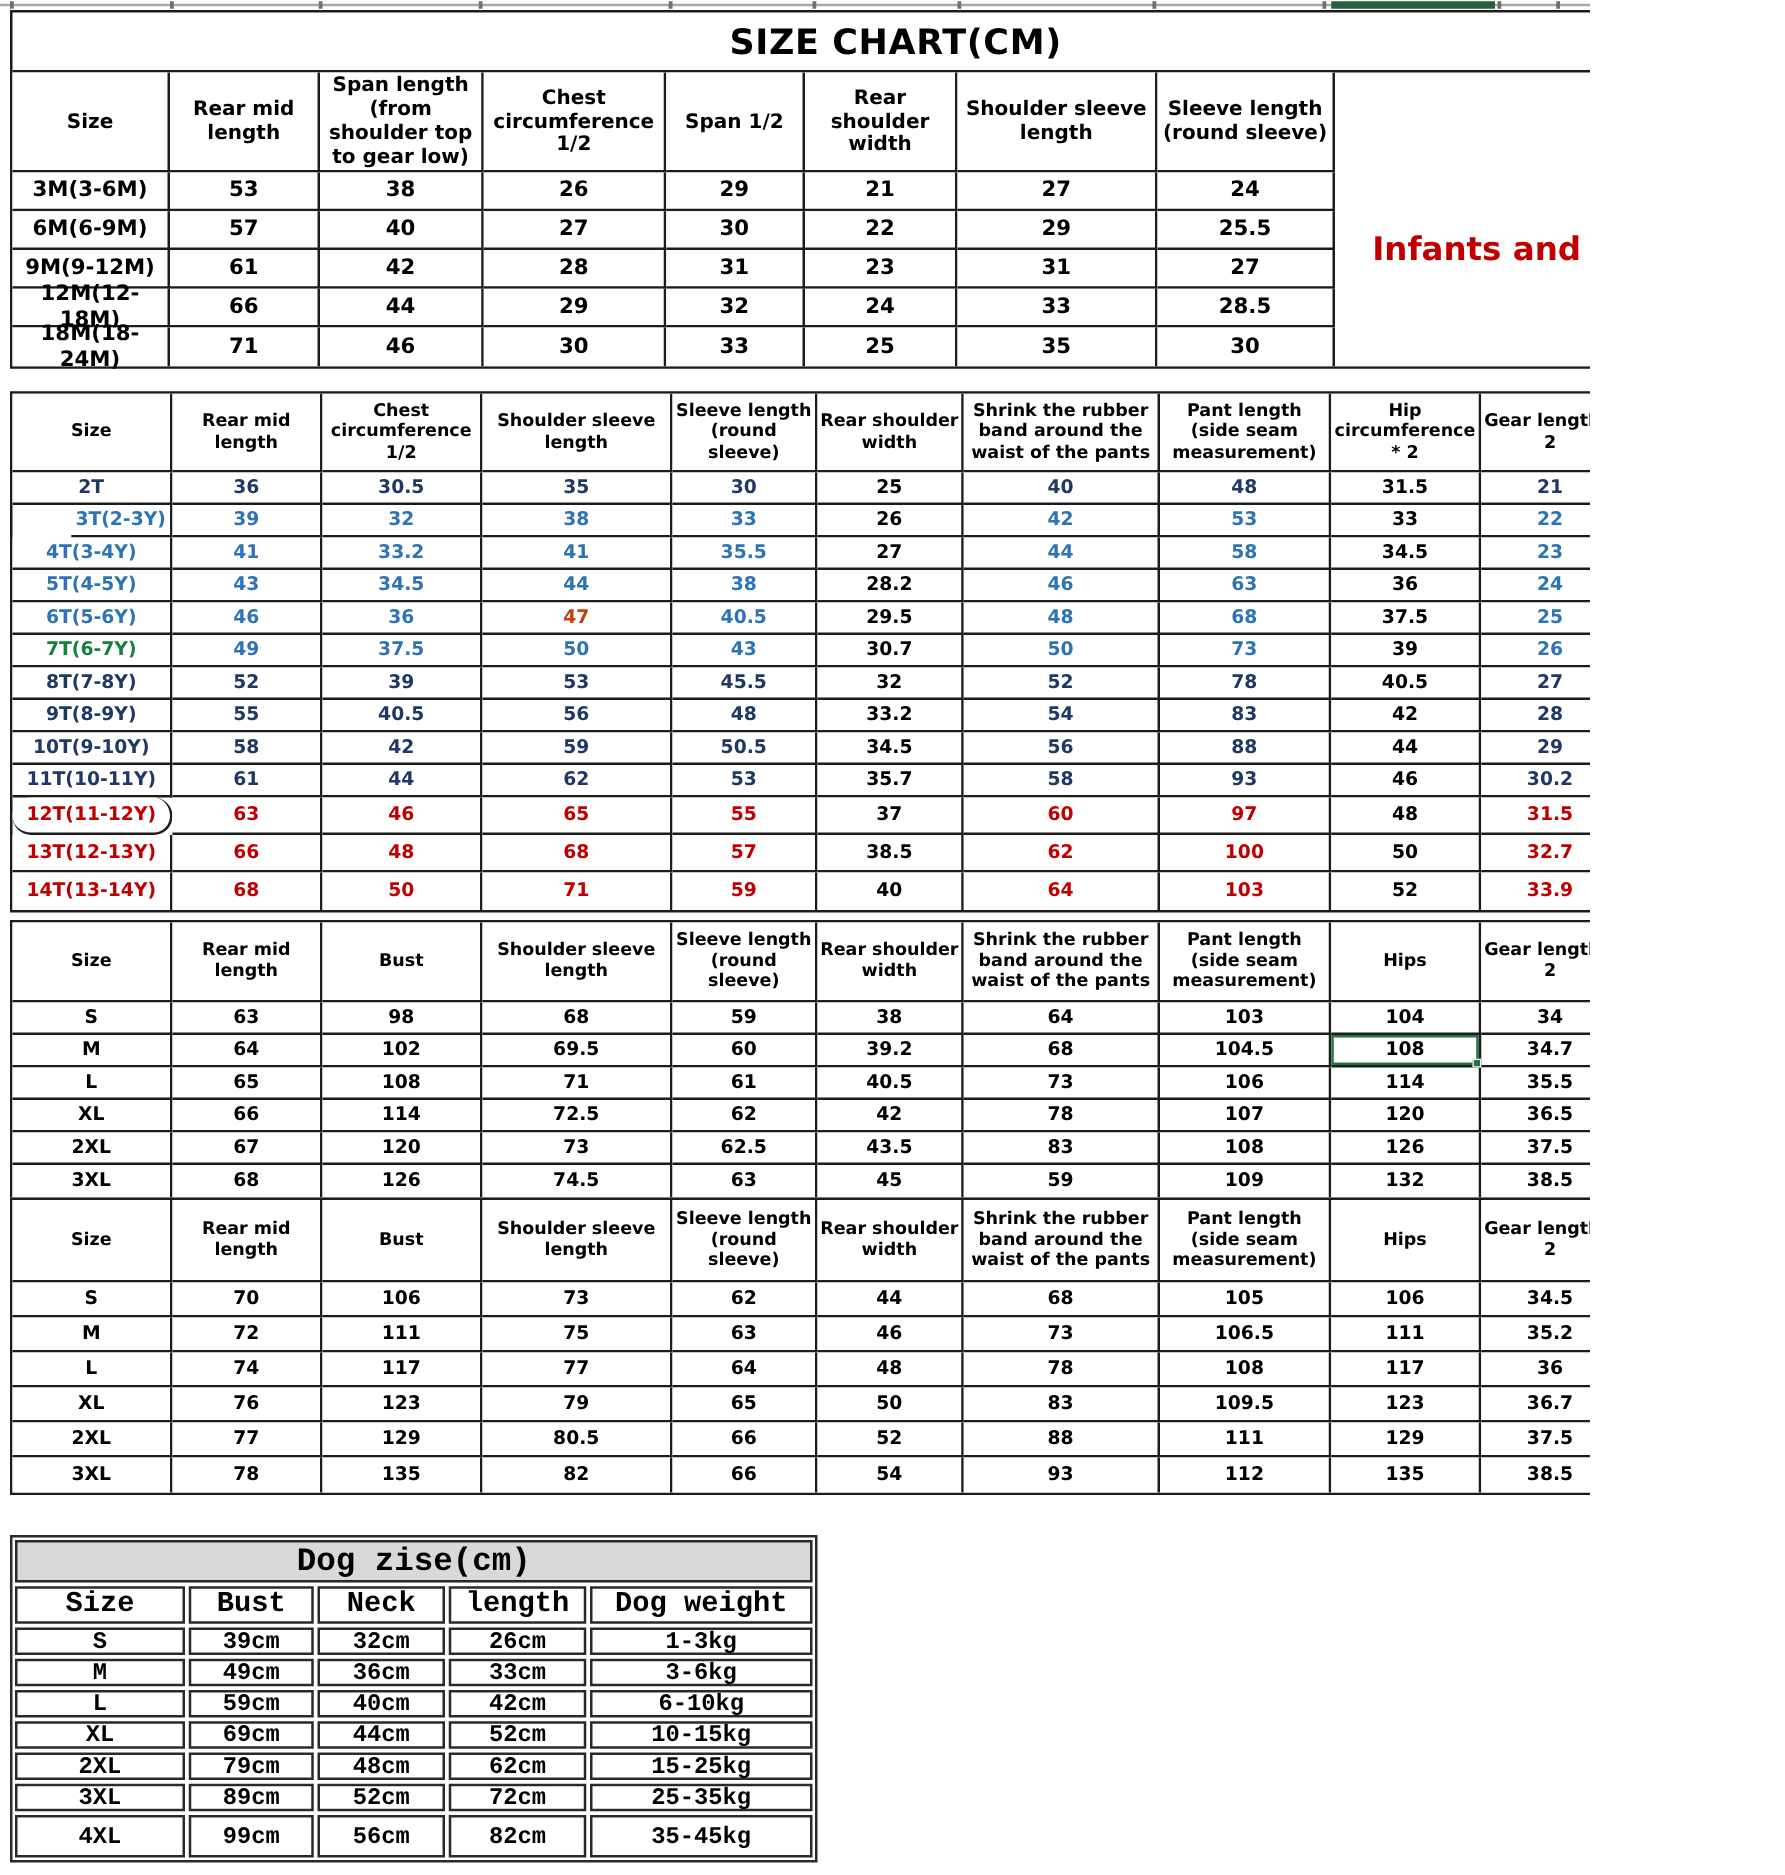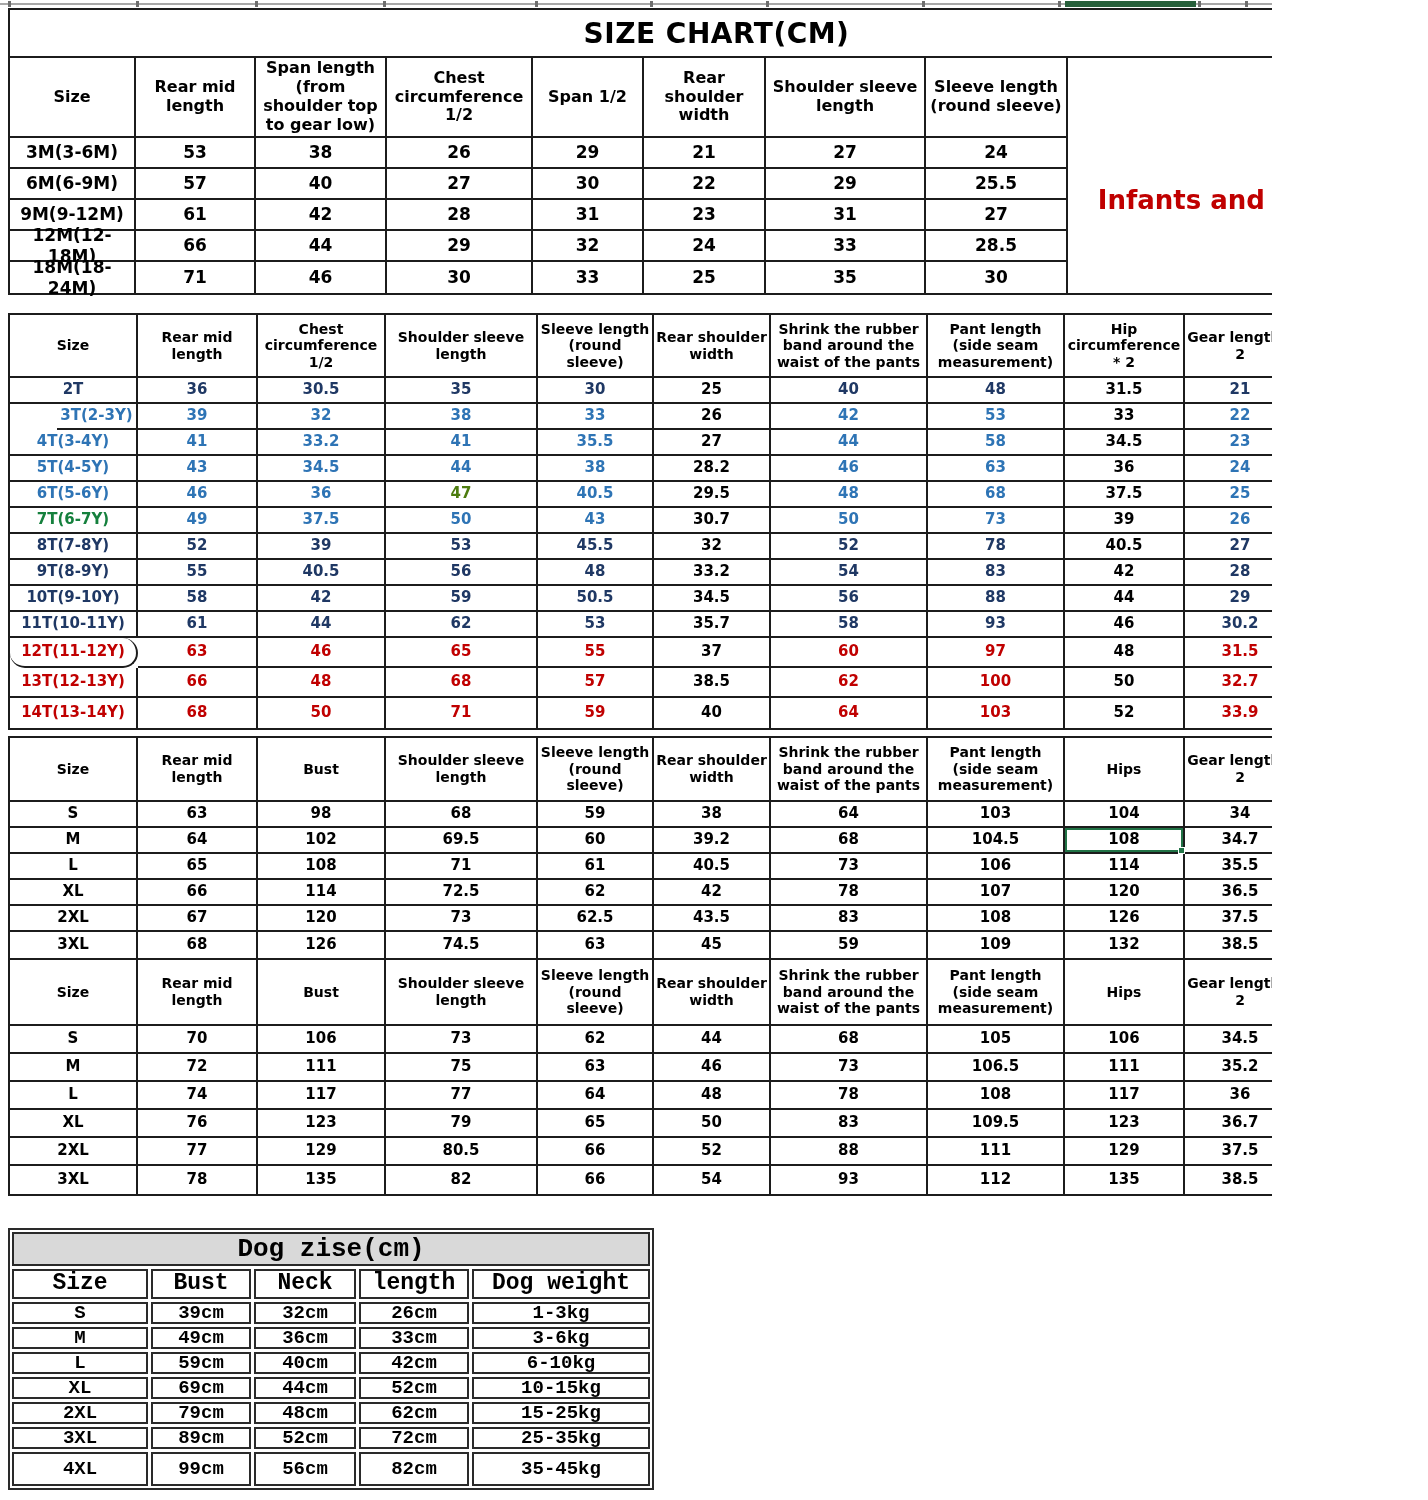--- a/index.html
+++ b/index.html
@@ -198,21 +198,21 @@
           <div class="cell" style="color: rgb(46, 116, 181);">44</div>
           <div class="cell" style="color: rgb(46, 116, 181);">38</div>
           <div class="cell" style="color: rgb(0, 0, 0);">28.2</div>
           <div class="cell" style="color: rgb(46, 116, 181);">46</div>
           <div class="cell" style="color: rgb(46, 116, 181);">63</div>
           <div class="cell" style="color: rgb(0, 0, 0);">36</div>
           <div class="cell" style="color: rgb(46, 116, 181);">24</div>
           <div class="cell" style="color: rgb(46, 116, 181);">6T(5-6Y)</div>
           <div class="cell" style="color: rgb(46, 116, 181);">46</div>
           <div class="cell" style="color: rgb(46, 116, 181);">36</div>
-          <div class="cell" style="color: #4d7c0f;">47</div>
+          <div class="cell" style="color: #c2410c;">47</div>
           <div class="cell" style="color: rgb(46, 116, 181);">40.5</div>
           <div class="cell" style="color: rgb(0, 0, 0);">29.5</div>
           <div class="cell" style="color: rgb(46, 116, 181);">48</div>
           <div class="cell" style="color: rgb(46, 116, 181);">68</div>
           <div class="cell" style="color: rgb(0, 0, 0);">37.5</div>
           <div class="cell" style="color: rgb(46, 116, 181);">25</div>
           <div class="cell" style="color: #15803d;">7T(6-7Y)</div>
           <div class="cell" style="color: rgb(46, 116, 181);">49</div>
           <div class="cell" style="color: rgb(46, 116, 181);">37.5</div>
           <div class="cell" style="color: rgb(46, 116, 181);">50</div>

